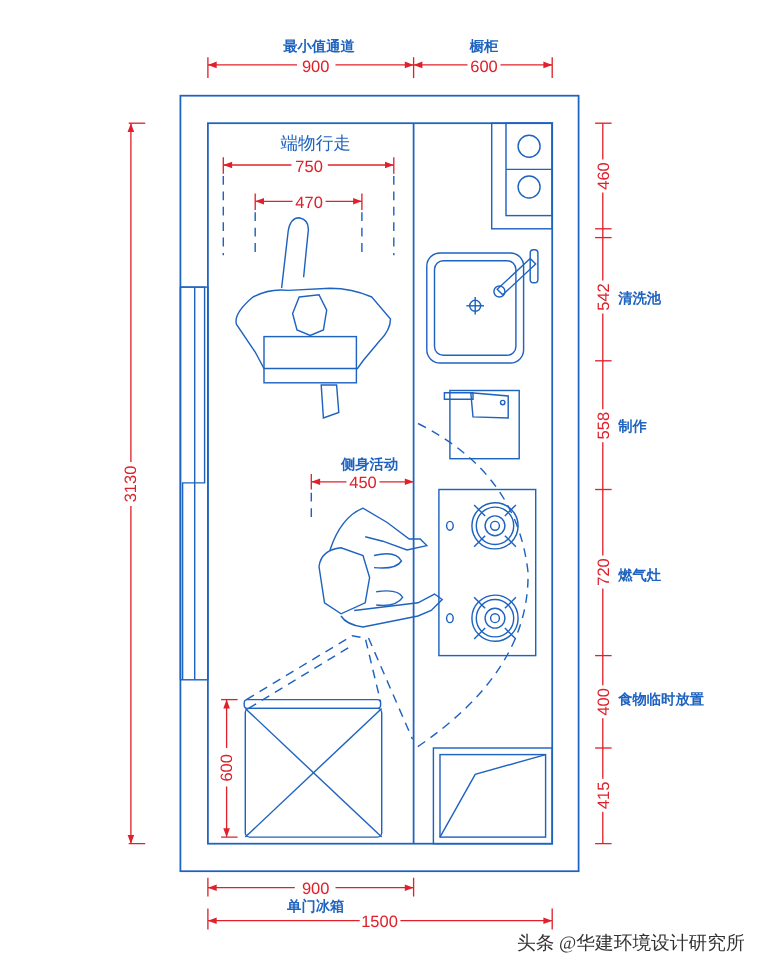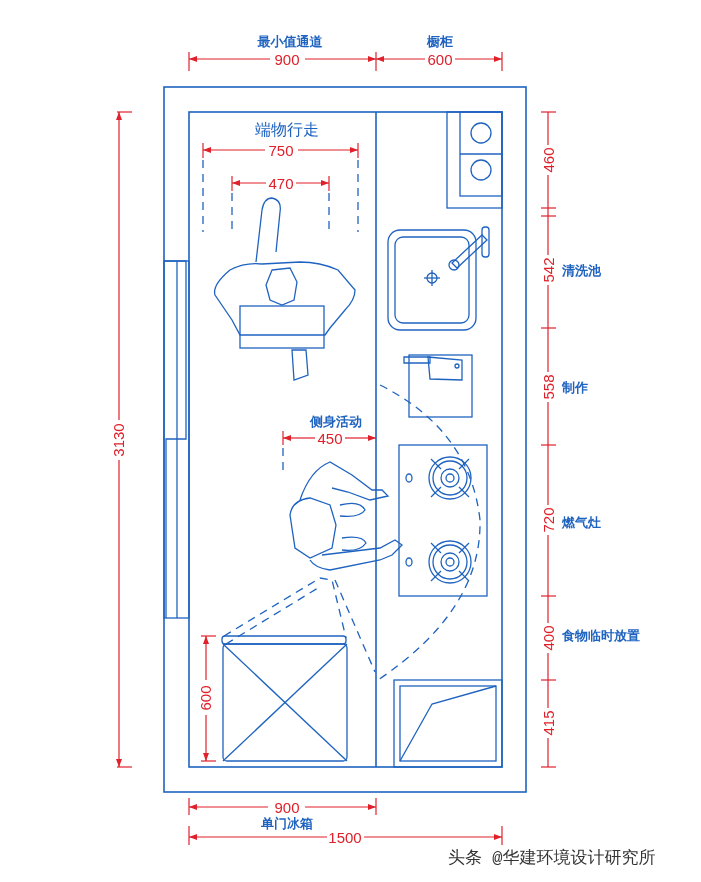--- a/index.html
+++ b/index.html
@@ -6,22 +6,22 @@
   body { width: 701px; height: 882px; position: relative; overflow: hidden;
          font-family: "DejaVu Sans", "Liberation Sans", sans-serif; }
   svg { position: absolute; left: 0; top: 0; }
   .wall { fill: none; stroke: #1f63c0; stroke-width: 1.6; }
   .ln { fill: none; stroke: #1f63c0; stroke-width: 1.3; }
   .dash { fill: none; stroke: #1f63c0; stroke-width: 1.3; stroke-dasharray: 8 6; }
   .dim { fill: none; stroke: #e0202a; stroke-width: 1.2; }
   .dimtxt { fill: #e0202a; font-size: 15px; font-family: "Liberation Sans", sans-serif; }
   .lbl { fill: #1f63c0; font-size: 13px; font-weight: bold; font-family: "DejaVu Sans", sans-serif; }
   .lbl-big { fill: #1f63c0; font-size: 16px; font-family: "DejaVu Sans", sans-serif; }
-  .wm { position: absolute; left: 448px; top: 846px; font-size: 17px; color: #333;
-        font-family: Liberation Mono, monospace; }
+  .wm { position: absolute; left: 470px; top: 846px; font-size: 17px; color: #333;
+        font-family: Liberation Serif, serif; }
 </style>
 </head>
 <body>
 
 <svg width="701" height="882" viewBox="0 0 701 882">
 
   <g>
     <text class="lbl" x="290" y="46" text-anchor="middle">最小值通道</text>
     <text class="lbl" x="440" y="46" text-anchor="middle">橱柜</text>
     <line class="dim" x1="189" y1="52" x2="189" y2="71"></line>

